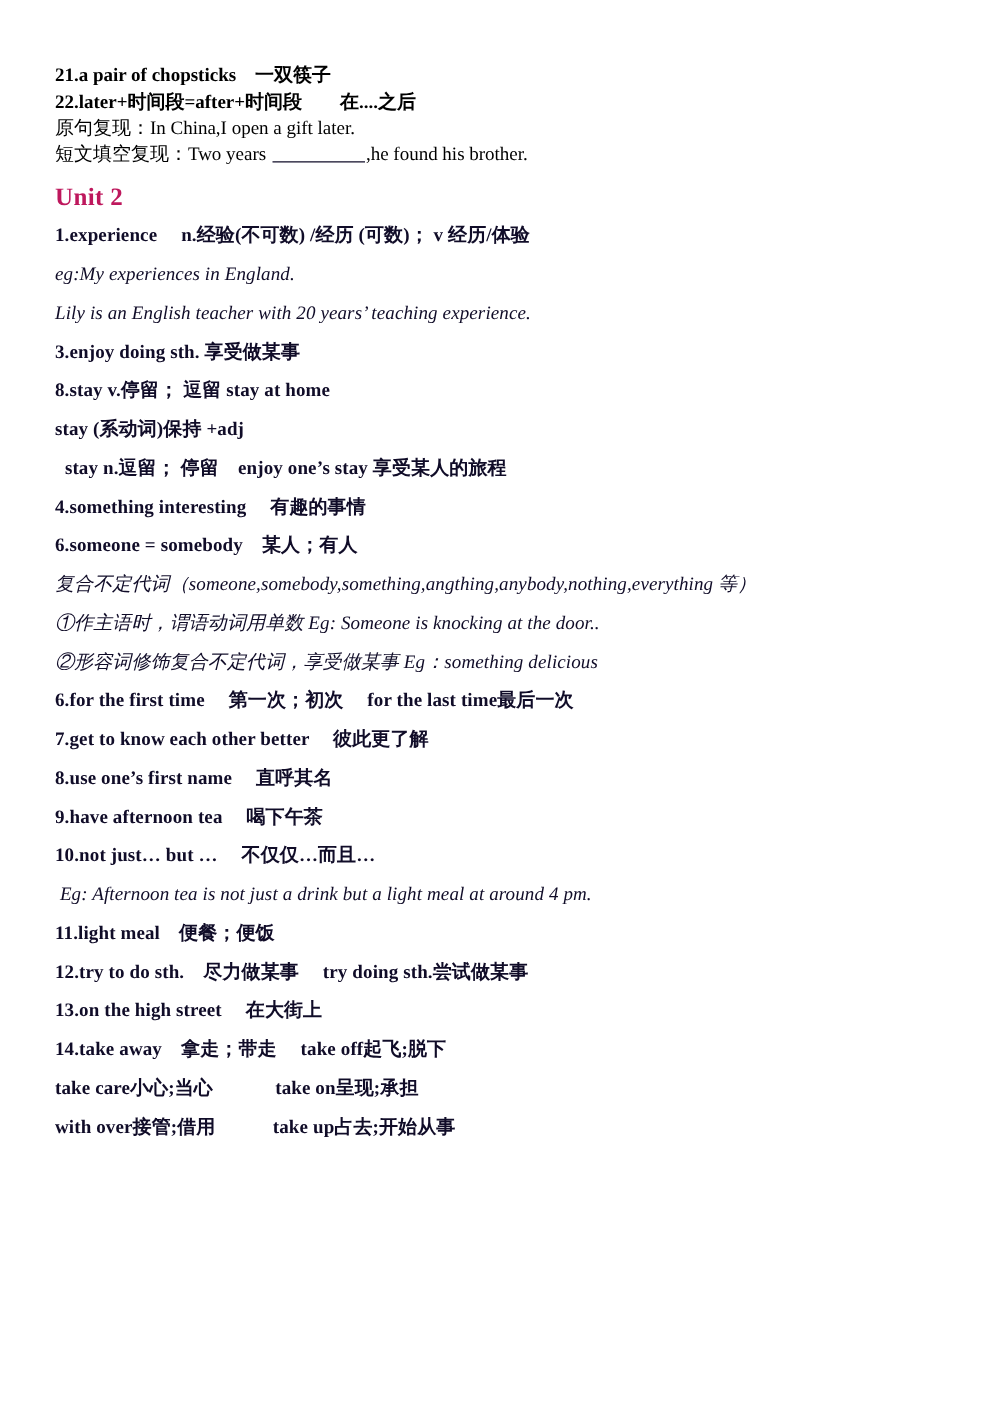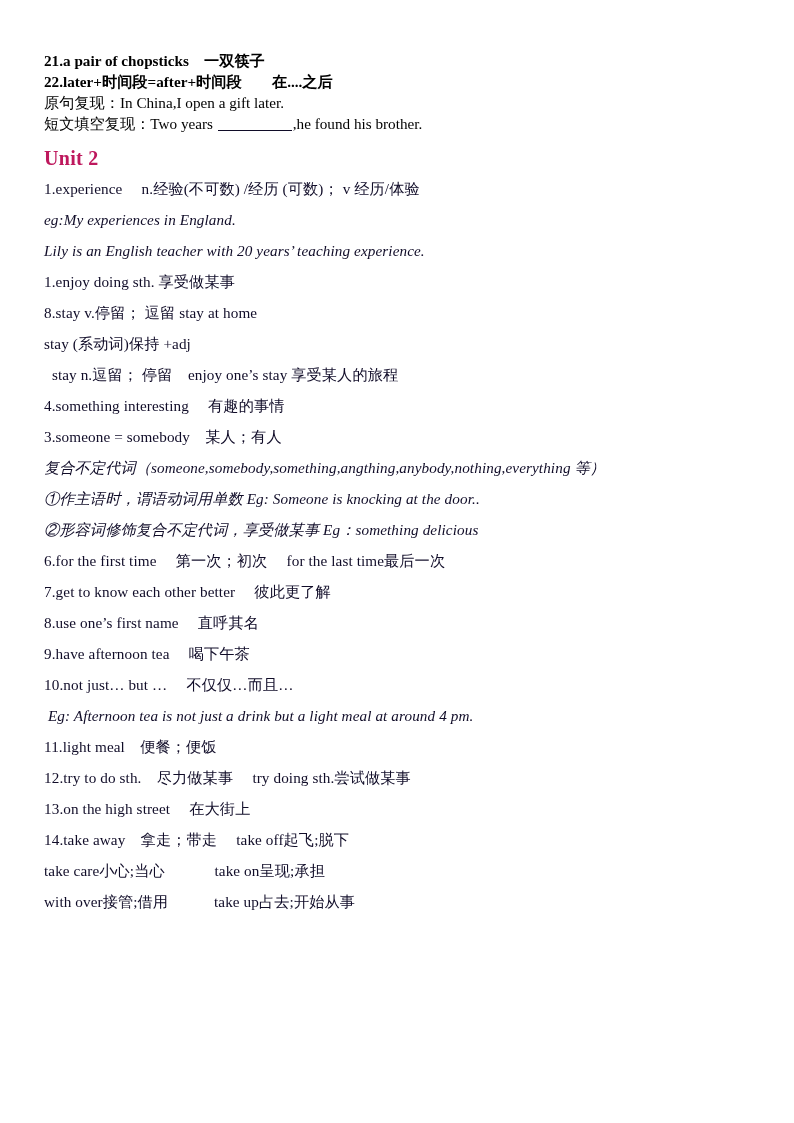--- a/index.html
+++ b/index.html
@@ -31,21 +31,21 @@
   .line {
     font-size: 15.2px;
     line-height: 31px;
     color: #100c28;
     white-space: pre-wrap;
     letter-spacing: 0.1px;
   }
 
   
   .line.bold {
-    font-weight: normal;
+    font-weight: bold;
   }
 
   
   .line.ex {
     font-weight: normal;
     font-style: italic;
   }
 
   
   .tight {
@@ -90,29 +90,29 @@
     </div>
 
     <div class="spacer-1"></div>
 
     <div class="unit-head">Unit 2</div>
 
     <div class="line bold">1.experience　 n.经验(不可数) /经历 (可数)； v 经历/体验</div>
     <div class="line ex">eg:My experiences in England.</div>
     <div class="line ex">Lily is an English teacher with 20 years’ teaching experience.</div>
 
-    <div class="line bold">1.enjoy doing sth. 享受做某事</div>
+    <div class="line bold">3.enjoy doing sth. 享受做某事</div>
 
     <div class="line bold">8.stay v.停留； 逗留 stay at home</div>
     <div class="line bold">stay (系动词)保持 +adj</div>
     <div class="line bold indent-xs"> stay n.逗留； 停留　enjoy one’s stay 享受某人的旅程</div>
 
     <div class="line bold">4.something interesting　 有趣的事情</div>
 
-    <div class="line bold">3.someone = somebody　某人；有人</div>
+    <div class="line bold">6.someone = somebody　某人；有人</div>
     <div class="line ex">复合不定代词（someone,somebody,something,angthing,anybody,nothing,everything 等）</div>
     <div class="line ex">①作主语时，谓语动词用单数 Eg: Someone is knocking at the door..</div>
     <div class="line ex">②形容词修饰复合不定代词，享受做某事 Eg：something delicious</div>
 
     <div class="line bold">6.for the first time　 第一次；初次　 for the last time最后一次</div>
 
     <div class="line bold">7.get to know each other better　 彼此更了解</div>
 
     <div class="line bold">8.use one’s first name　 直呼其名</div>
 

